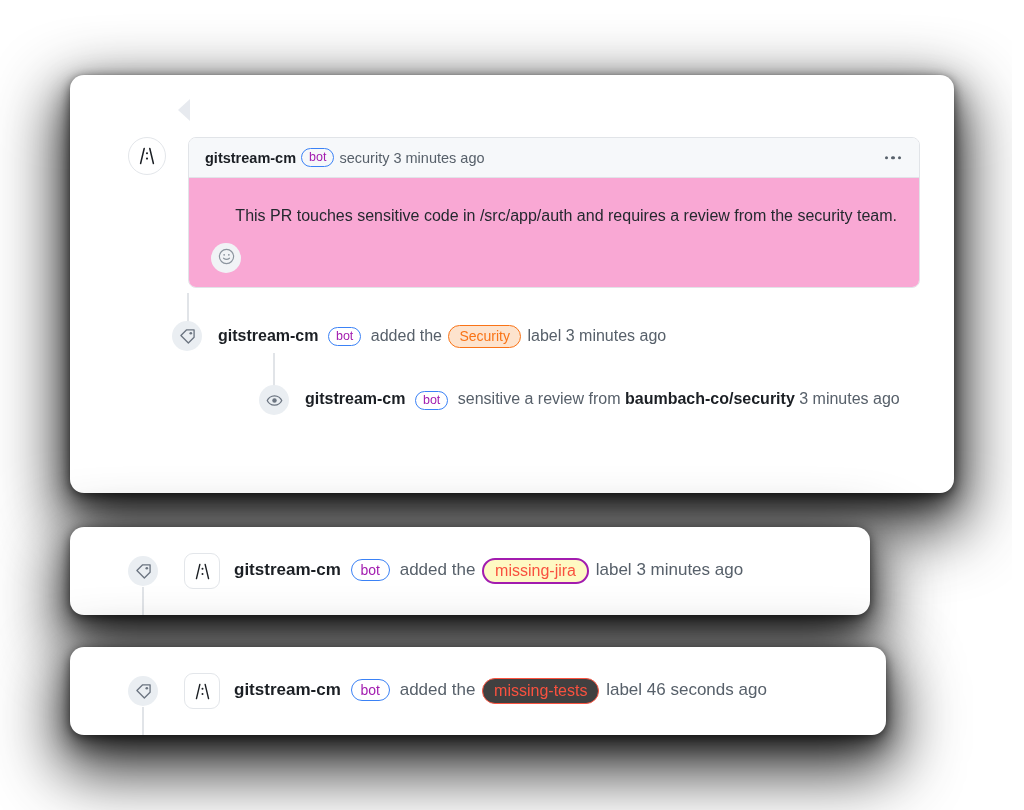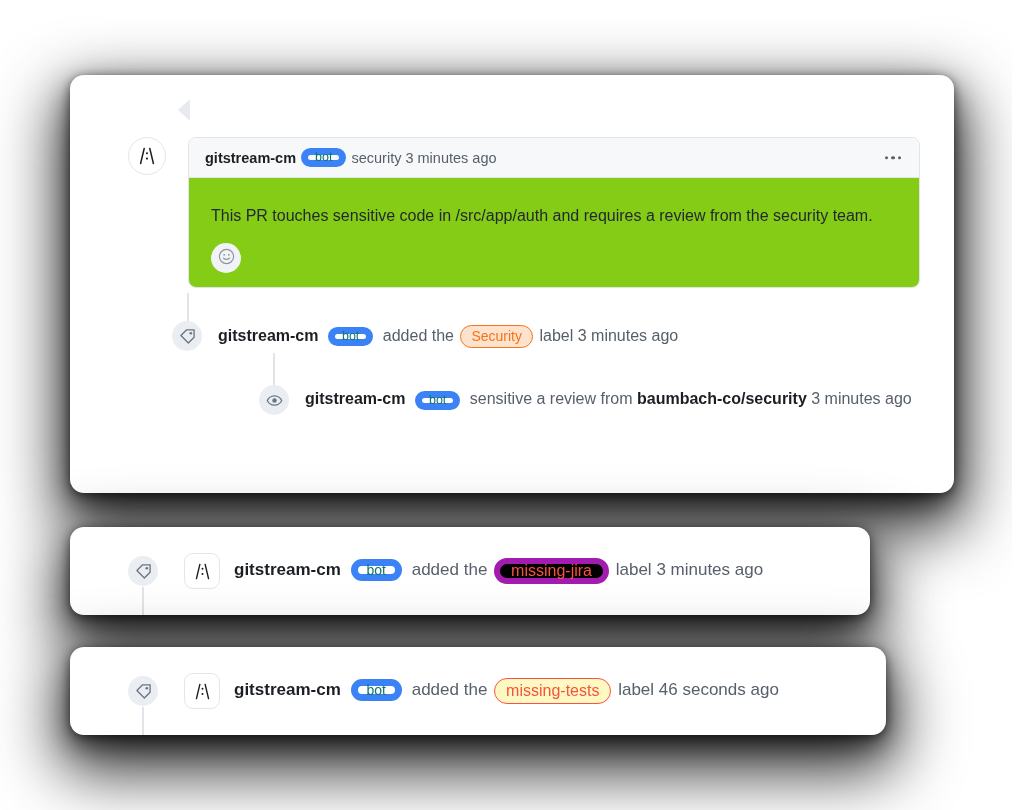--- a/index.html
+++ b/index.html
@@ -114,24 +114,24 @@
 
   .author { font-weight: bold; color: #1b1f24; }
 
   .bot-pill {
     display: inline-flex;
     align-items: center;
     justify-content: center;
     height: 19px;
     padding: 0 7px;
     margin: 0 5px;
-    border: 7px solid #3b82f6;
+    border: 1px solid #3b82f6;
     border-radius: 10px;
     font-size: 12.5px;
-    color: #0f766e;
+    color: #a21caf;
     line-height: 1;
     background: transparent;
   }
 
   .kebab {
     position: absolute;
     right: 14px;
     top: 50%;
     transform: translateY(-50%);
     display: flex;
@@ -141,21 +141,22 @@
   }
   .kebab i {
     display: block;
     width: 3.5px; height: 3.5px;
     border-radius: 50%;
     background: #57606a;
   }
 
   .comment-body {
     padding: 26px 22px 14px 22px;
-    background: #84cc16;
+    background: #f9a8d4;
+    text-align: right;
   }
   .comment-text {
     font-size: 16px;
     color: #24292f;
     line-height: 1.45;
   }
 
   .reaction-btn {
     margin-top: 16px;
     width: 30px; height: 30px;
@@ -213,26 +214,26 @@
     vertical-align: middle;
     margin: 0 2px;
   }
   .chip-security {
     color: #f97316;
     background: #fde3cd;
     border: 1px solid #f97316;
   }
   .chip-red {
     color: #f9513f;
-    background: #000000;
-    border: 6px solid #a21caf;
+    background: #fef9c3;
+    border: 2px solid #a21caf;
   }
   .chip-red-strong {
     color: #f9513f;
-    background: #fef9c3;
+    background: #404040;
     border: 1px solid #fb5340;
   }
 
   
   .bc-inner {
     position: absolute;
     left: 58px;
     top: 0;
     height: 88px;
     display: flex;

